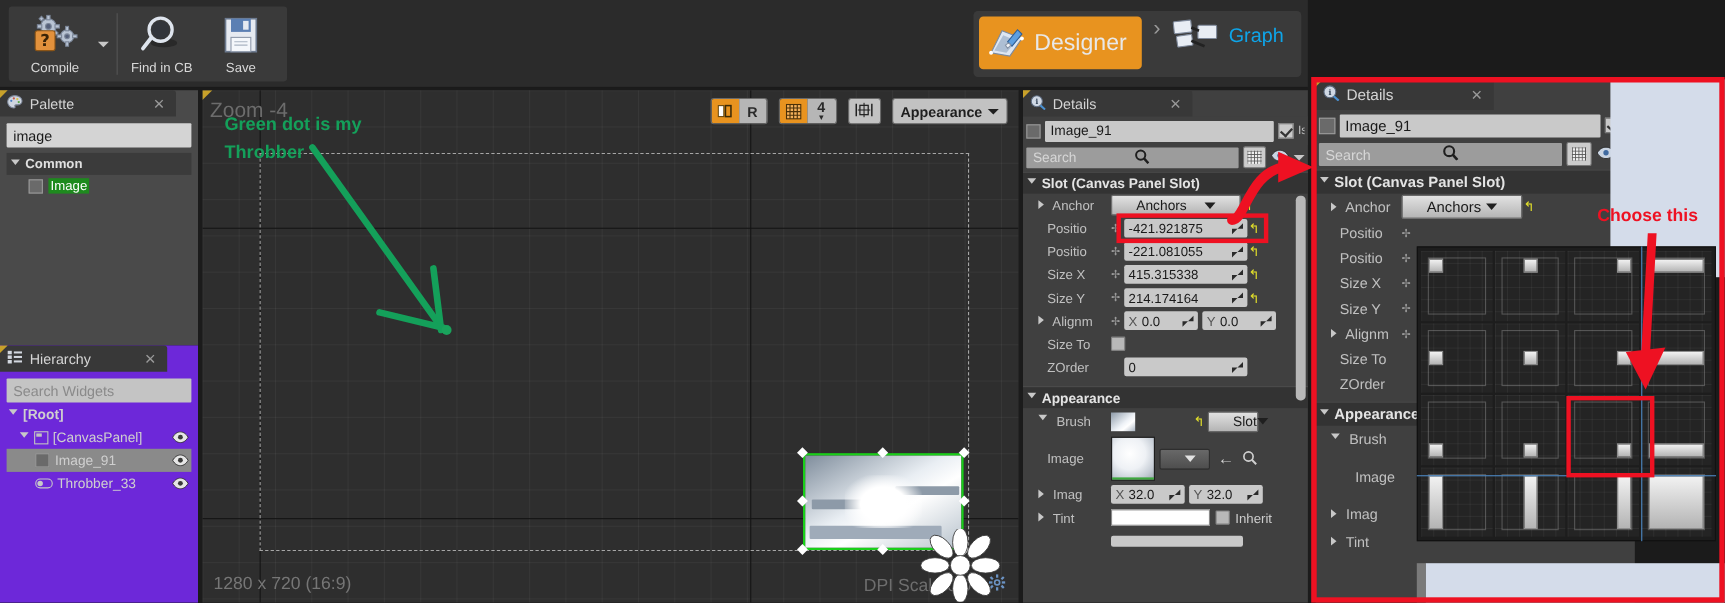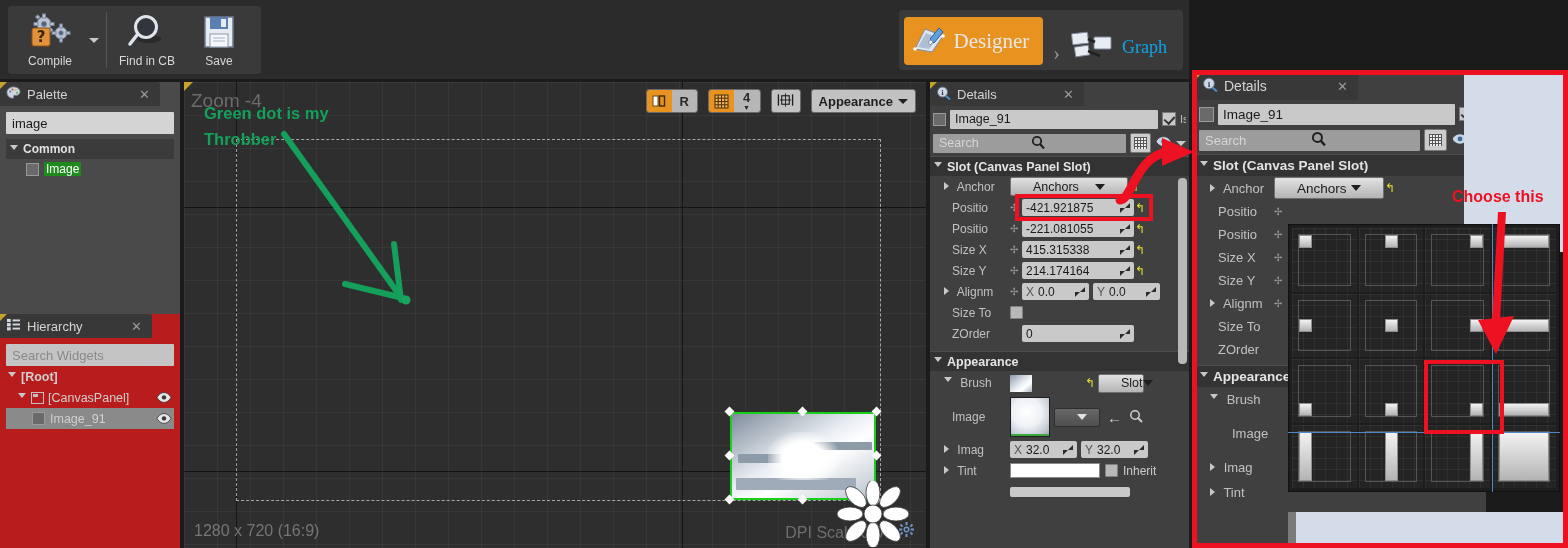--- a/index.html
+++ b/index.html
@@ -32,23 +32,22 @@
   .tb-sep { width:1px; height:56px; background:#555; margin:0 4px; }
   .tb-caret {
     width:16px; height:60px; display:flex; align-items:center; justify-content:center;
     cursor:pointer;
   }
   .caret-dn { width:0;height:0;border-left:5px solid transparent;border-right:5px solid transparent;border-top:5px solid #c8c8c8; }
 
   
   .modebar {
     position:absolute; right:6px; top:10px; height:60px;
-    background:#3a3a3a; border-radius:4px; display:flex; align-items:flex-end;
+    background:#3a3a3a; border-radius:4px; display:flex; align-items:flex-start;
     padding:5px 8px 5px 5px;
-    font-family:Liberation Serif, serif;
   }
   .mode-designer {
     background:#e8931f; border-radius:4px; height:48px; display:flex;
     align-items:center; padding:0 14px 0 8px; cursor:pointer;
   }
   .mode-designer .mtext { font-size:21px; color:#e8e8e8; margin-left:8px; }
   .mode-arrow { color:#9a9a9a; font-size:20px; margin:0 10px; }
   .mode-graph { display:flex; align-items:center; cursor:pointer; padding-right:8px;}
   .mode-graph .mtext { font-size:18px; color:#0ea5e9; margin-left:8px; }
 
@@ -86,21 +85,21 @@
   .tri { width:0;height:0;border-left:5px solid #c8c8c8;border-top:4px solid transparent;border-bottom:4px solid transparent; margin-right:5px;}
   .tri.open { border-left:4px solid transparent;border-right:4px solid transparent;border-top:5px solid #c8c8c8; }
   .pal-item { height:20px; display:flex; align-items:center; padding-left:20px; cursor:pointer; }
   .pal-item .hl { background:#1e8a1e; color:#fff; padding:0 2px; }
   .mini-icon { width:13px;height:13px; border:1px solid #9a9a9a; background:#6a6a6a; margin-right:5px;
     display:inline-block; }
 
   
   .hierarchy {
     position:absolute; left:0; top:314px; width:180px; height:234px;
-    background:#b91c1c;
+    background:#6d28d9;
   }
   .h-body { padding:6px; }
   .tree-row { height:21px; display:flex; align-items:center; cursor:pointer; font-size:12.5px; }
   .tree-row.sel { background:#8a8a8a; }
   .eye { margin-left:auto; margin-right:2px; width:16px; height:11px; position:relative; cursor:pointer;}
   .eye svg { display:block; }
   .cp-icon { width:13px;height:12px;border:1px solid #c2c2c2; position:relative; margin-right:4px;}
   .cp-icon:after{content:'';position:absolute;left:1px;top:1px;width:5px;height:3px;background:#c2c2c2;}
   .thr-icon { width:16px;height:9px;border:1.5px solid #c8c8c8;border-radius:5px;margin-right:4px;position:relative;}
   .thr-icon:after{content:'';position:absolute;left:1px;top:1px;width:5px;height:5px;border-radius:50%;background:#c8c8c8;}
@@ -432,20 +431,30 @@
         <span class="mini-icon"></span>
         <span>Image_91</span>
         <span class="eye">
           <svg width="16" height="11" viewBox="0 0 16 11">
               <path d="M1 5.5C3 1.8 6 0.6 8 .6s5 1.2 7 4.9c-2 3.7-5 4.9-7 4.9S3 9.2 1 5.5z" fill="#e6e6e6" stroke="#2a2a2a" stroke-width=".8"></path>
               <circle cx="8" cy="5.4" r="2.2" fill="#3a3a3a"></circle>
             </svg>
         </span>
       </div>
 
+      <div class="tree-row" style="padding-left:26px">
+        <span class="thr-icon"></span>
+        <span>Throbber_33</span>
+        <span class="eye">
+          <svg width="16" height="11" viewBox="0 0 16 11">
+              <path d="M1 5.5C3 1.8 6 0.6 8 .6s5 1.2 7 4.9c-2 3.7-5 4.9-7 4.9S3 9.2 1 5.5z" fill="#e6e6e6" stroke="#2a2a2a" stroke-width=".8"></path>
+              <circle cx="8" cy="5.4" r="2.2" fill="#3a3a3a"></circle>
+            </svg>
+        </span>
+      </div>
     </div>
   </div>
 
   <div class="viewport">
     <div class="vp-grid"></div>
     <div class="vp-axis-v"></div>
     <div class="vp-axis-v2"></div>
     <div class="vp-axis-h"></div>
     <div class="vp-axis-h2"></div>
     <div class="vp-tab-corner"></div>

